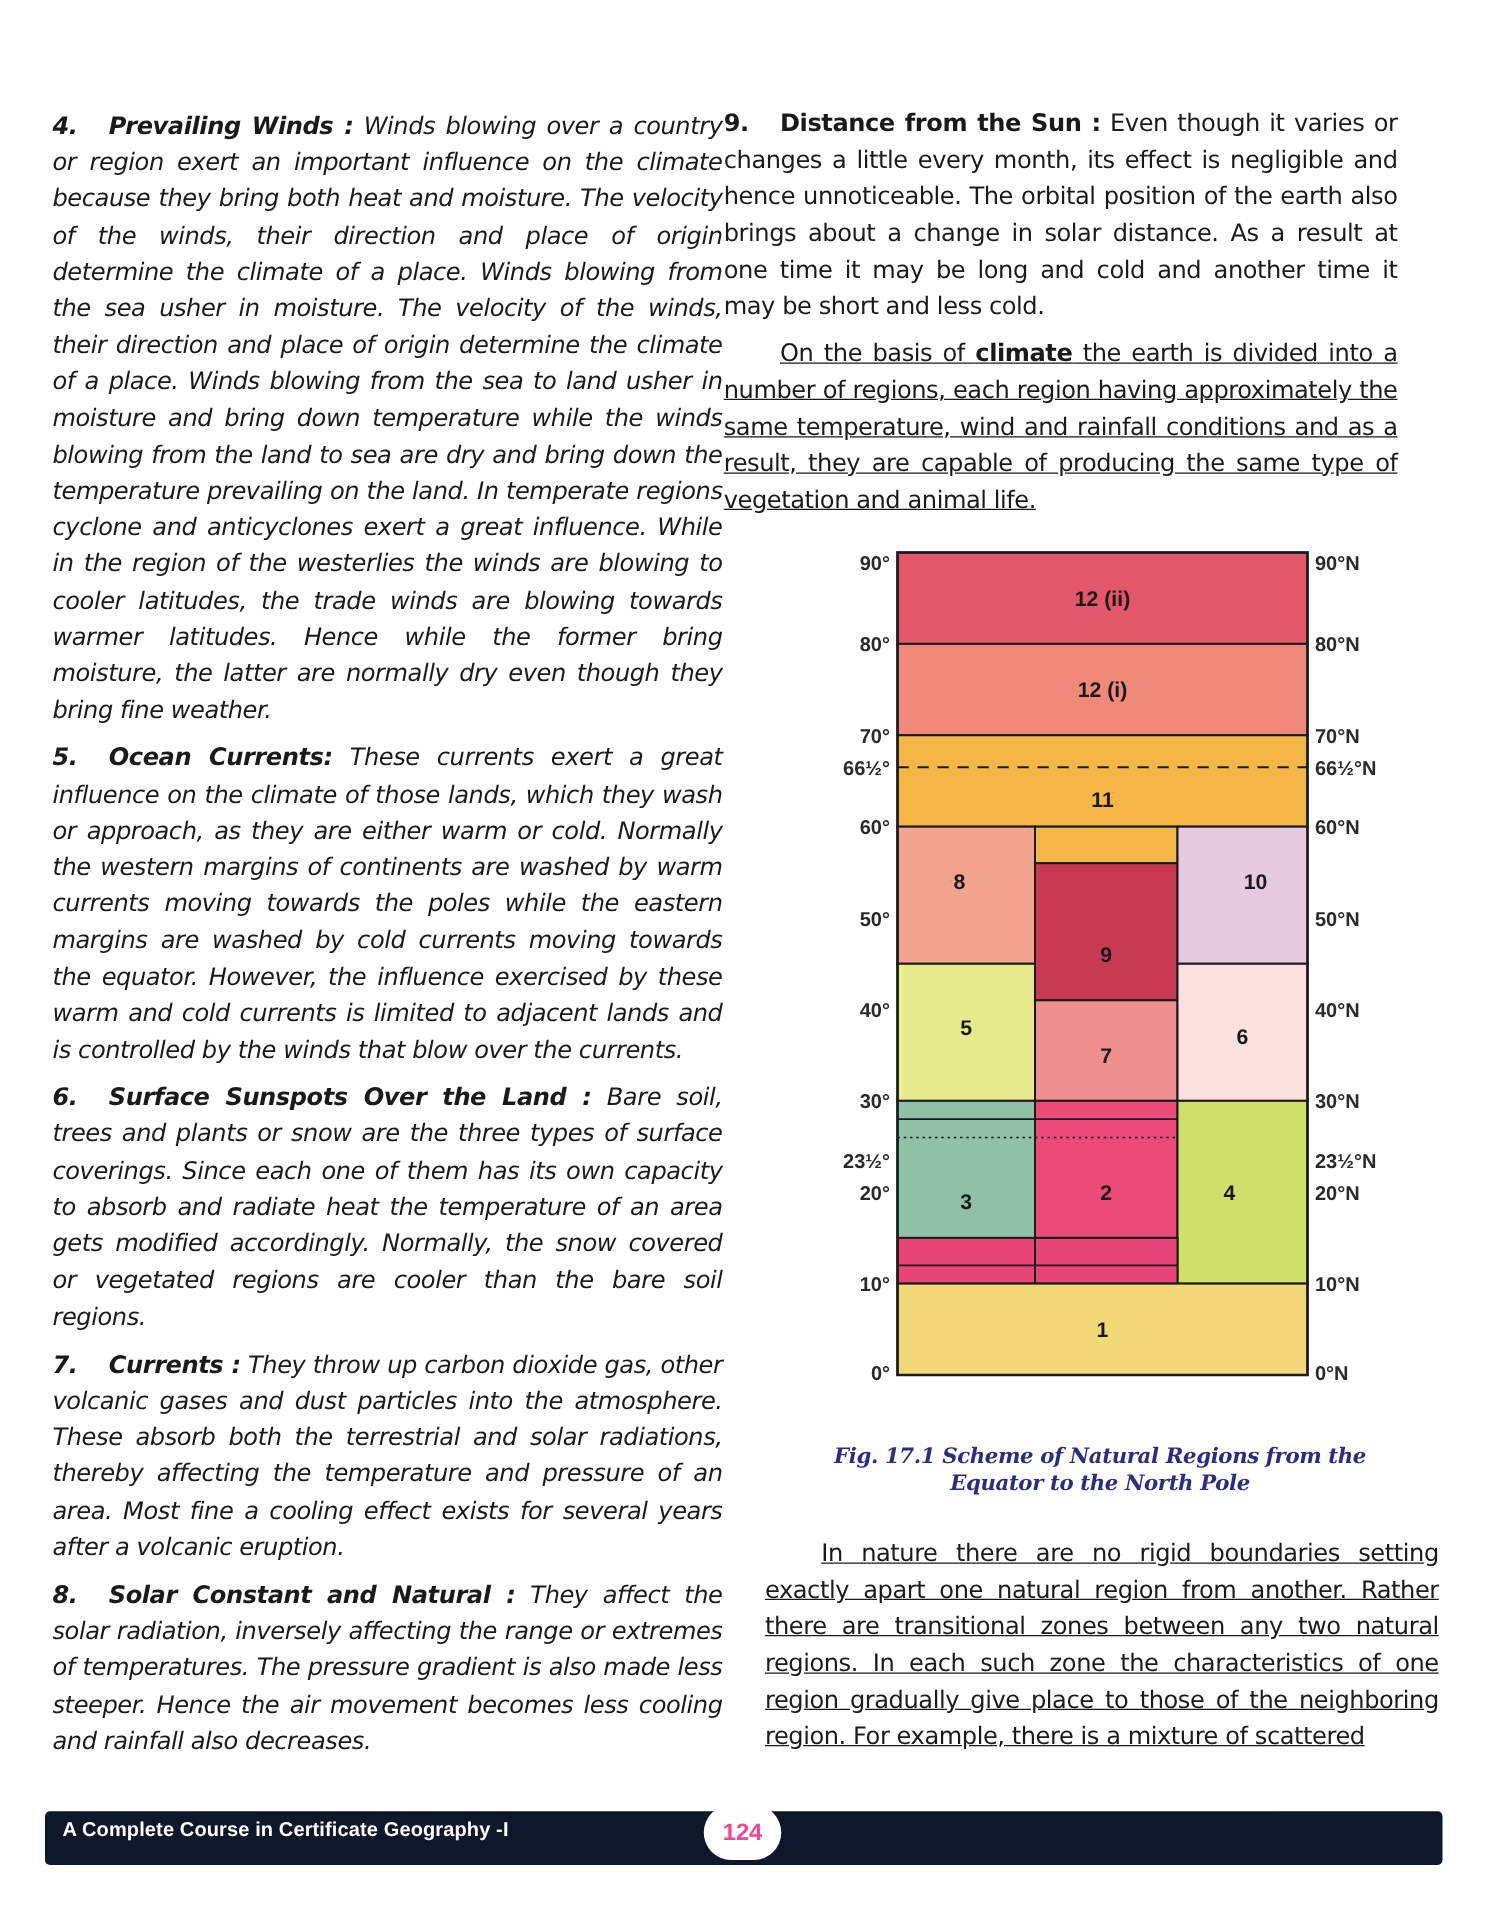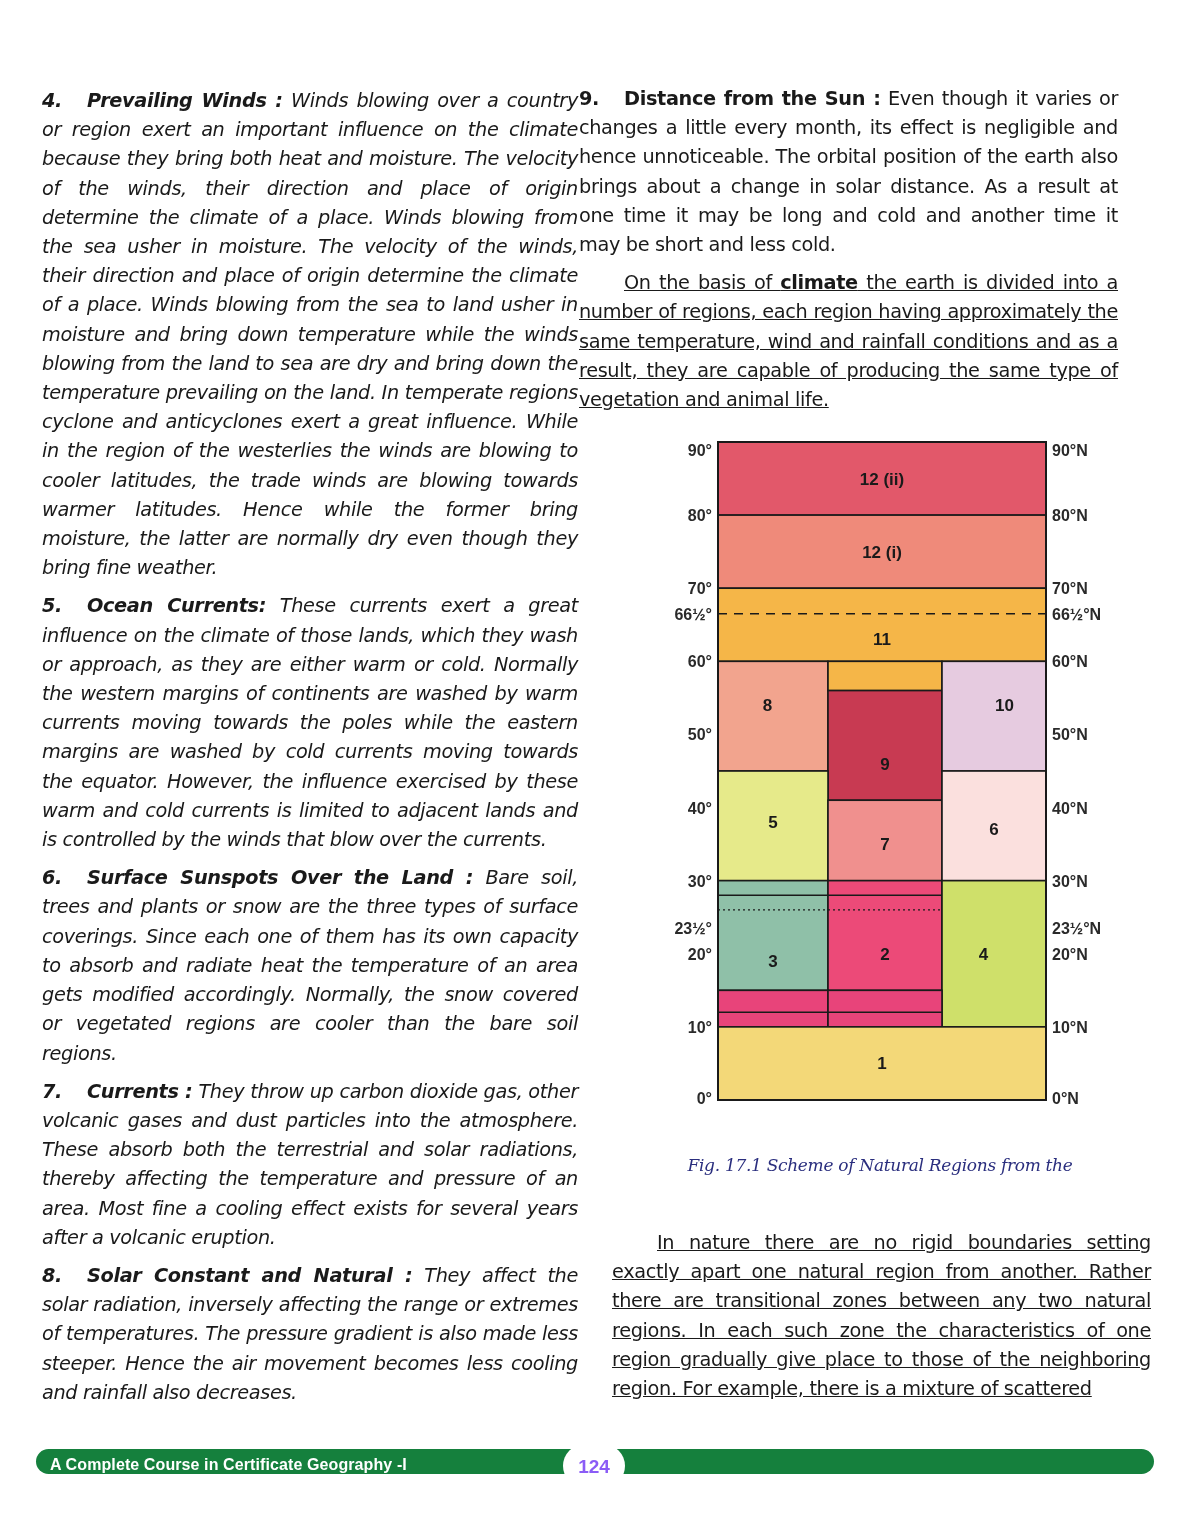--- a/index.html
+++ b/index.html
@@ -5,25 +5,25 @@
   html, body { margin:0; padding:0; background:#ffffff; }
   body { width:1191px; height:1531px; position:relative; overflow:hidden; font-family:"DejaVu Sans", sans-serif; color:#1a1a1a; }
   .col { position:absolute; font-size:19.3px; line-height:29.2px; text-align:justify; letter-spacing:-0.35px; }
   .col-left { left:42px; top:86px; width:536px;font-style:italic; }
   .col-right { left:579px; top:84px; width:539px; }
   .col p { margin:0 0 9px 0; }
   .col b { font-weight:bold; }
   .num { display:inline-block; width:45px; font-weight:bold; }
   .indent { text-indent:45px;text-decoration:underline; }
   .fig { position:absolute; left:640px; top:432px; width:500px; height:680px; }
-  .caption { position:absolute; left:640px; top:1154px; width:480px; text-align:center; font-family:"DejaVu Serif", serif; font-style:italic; font-weight:normal; color:#2a2e7e; font-size:17px; line-height:22px; letter-spacing:-0.3px; }
+  .caption { position:absolute; left:640px; top:1154px; width:480px; text-align:center; font-family:"DejaVu Serif", serif; font-style:italic; font-weight:bold; color:#2a2e7e; font-size:17px; line-height:22px; letter-spacing:-0.3px; }
   .col-right2 { left:612px; top:1228px; width:539px; }
-  .footer { position:absolute; left:36px; top:1449px; width:1118px; height:25px; background:#15803d; border-radius:14px; }
+  .footer { position:absolute; left:36px; top:1449px; width:1118px; height:43px; background:#0f172a; border-radius:4px; }
   .footer-title { position:absolute; left:14px; top:7px; font-size:16px; font-weight:bold; color:#fff; font-family:"Liberation Sans", sans-serif; letter-spacing:0.1px; }
-  .page-num { position:absolute; left:563px; top:1444px; width:62px; height:44px; background:#fff; border-radius:30px; text-align:center; line-height:46px; font-size:19px; font-weight:bold; font-family:"Liberation Sans", sans-serif; color:#8b5cf6; }
+  .page-num { position:absolute; left:563px; top:1444px; width:62px; height:44px; background:#fff; border-radius:30px; text-align:center; line-height:46px; font-size:19px; font-weight:bold; font-family:"Liberation Sans", sans-serif; color:#ec4899; }
   svg text { font-family:"Liberation Sans", sans-serif; font-weight:bold; }
 </style>
 </head>
 <body>
 
 <div class="col col-left">
   <p><span class="num">4.</span><b>Prevailing Winds :</b><span> Winds blowing over a country or region exert an important influence on the climate because they bring both heat and moisture. The velocity of the winds, their direction and place of origin determine the climate of a place. Winds blowing from the sea usher in moisture. The velocity of the winds, their direction and place of origin determine the climate of a place. Winds blowing from the sea to land usher in moisture and bring down temperature while the winds blowing from the land to sea are dry and bring down the temperature prevailing on the land. In temperate regions cyclone and anticyclones exert a great influence. While in the region of the westerlies the winds are blowing to cooler latitudes, the trade winds are blowing towards warmer latitudes. Hence while the former bring moisture, the latter are normally dry even though they bring fine weather.</span></p>
   <p><span class="num">5.</span><b>Ocean Currents:</b><span> These currents exert a great influence on the climate of those lands, which they wash or approach, as they are either warm or cold. Normally the western margins of continents are washed by warm currents moving towards the poles while the eastern margins are washed by cold currents moving towards the equator. However, the influence exercised by these warm and cold currents is limited to adjacent lands and is controlled by the winds that blow over the currents.</span></p>
   <p><span class="num">6.</span><b>Surface Sunspots Over the Land :</b><span> Bare soil, trees and plants or snow are the three types of surface coverings. Since each one of them has its own capacity to absorb and radiate heat the temperature of an area gets modified accordingly. Normally, the snow covered or vegetated regions are cooler than the bare soil regions.</span></p>
   <p><span class="num">7.</span><b>Currents :</b><span> They throw up carbon dioxide gas, other volcanic gases and dust particles into the atmosphere. These absorb both the terrestrial and solar radiations, thereby affecting the temperature and pressure of an area. Most fine a cooling effect exists for several years after a volcanic eruption.</span></p>
@@ -93,20 +93,21 @@
     <text x="72" y="527.7777777777778" text-anchor="end" font-size="16" fill="#2a2a2a">20°</text>
     <text x="412" y="527.7777777777778" text-anchor="start" font-size="16" fill="#2a2a2a">20°N</text>
     <text x="72" y="600.8888888888889" text-anchor="end" font-size="16" fill="#2a2a2a">10°</text>
     <text x="412" y="600.8888888888889" text-anchor="start" font-size="16" fill="#2a2a2a">10°N</text>
     <text x="72" y="672" text-anchor="end" font-size="16" fill="#2a2a2a">0°</text>
     <text x="412" y="672" text-anchor="start" font-size="16" fill="#2a2a2a">0°N</text>
   </svg>
 
 <div class="caption">
   <div>Fig. 17.1 Scheme of Natural Regions from the</div>
+  <div>Equator to the North Pole</div>
 </div>
 
 <div class="col col-right2">
   <p class="indent">In nature there are no rigid boundaries setting exactly apart one natural region from another. Rather there are transitional zones between any two natural regions. In each such zone the characteristics of one region gradually give place to those of the neighboring region. For example, there is a mixture of scattered</p>
 </div>
 
 <div class="footer">
   <span class="footer-title">A Complete Course in Certificate Geography -I</span>
 </div>
 <div class="page-num">124</div>

